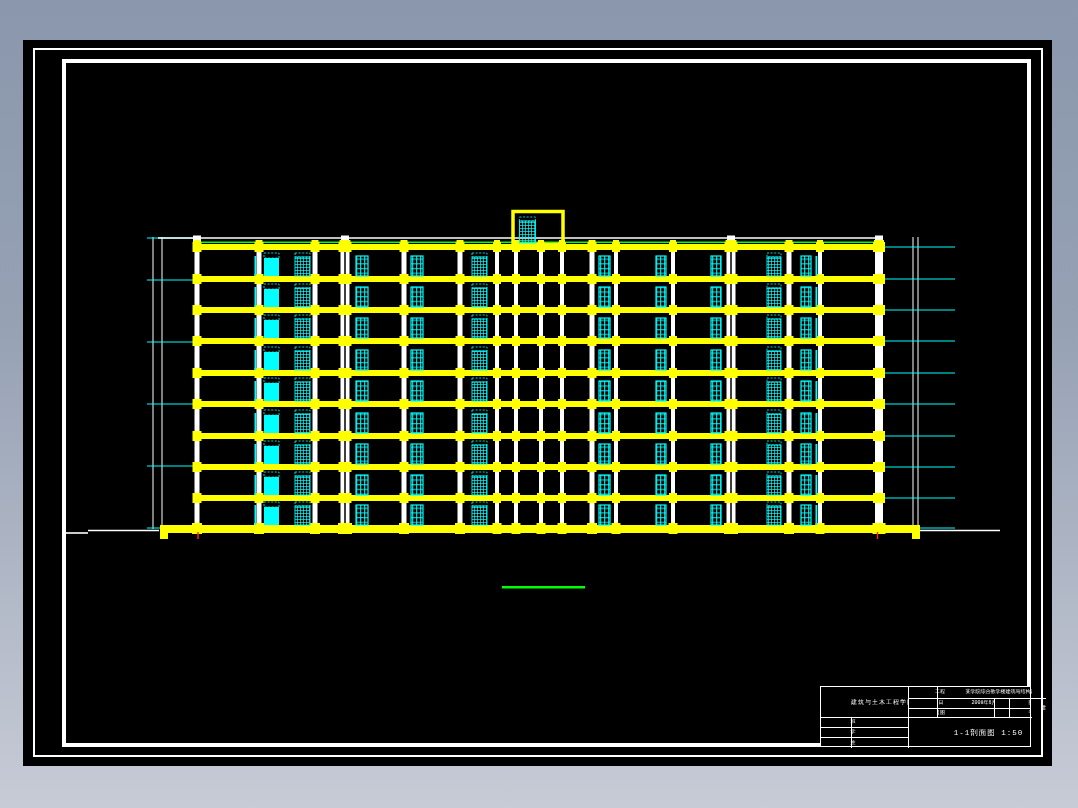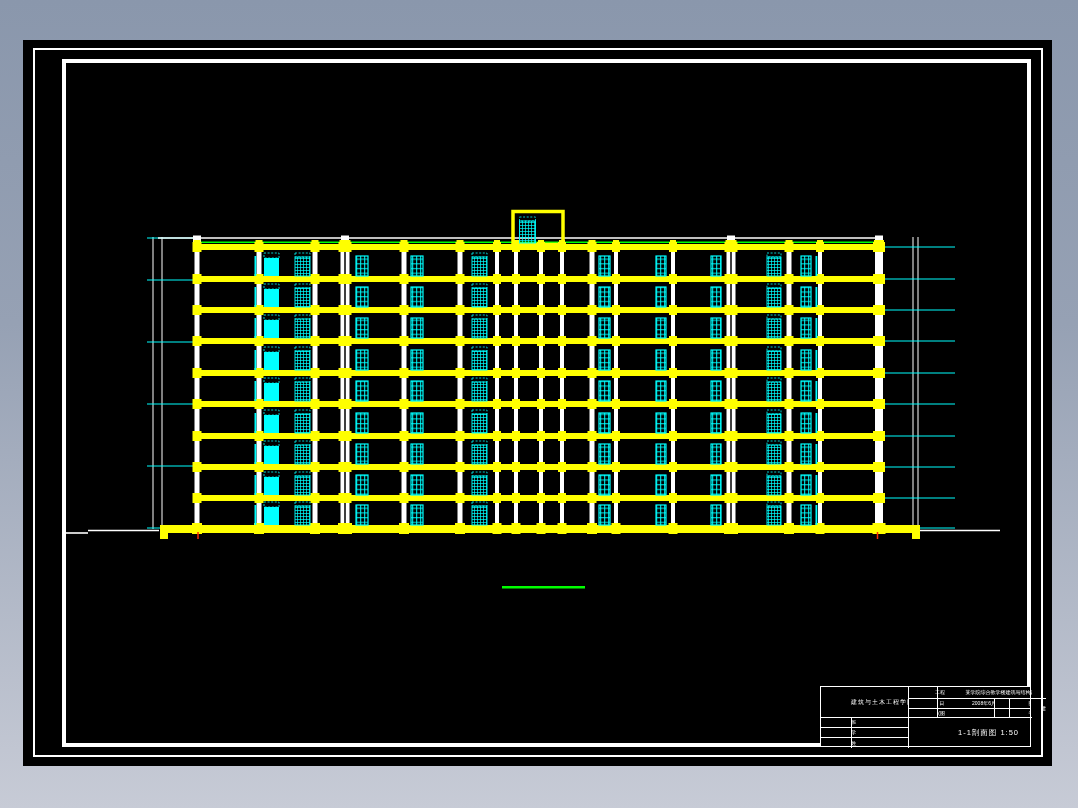--- a/index.html
+++ b/index.html
@@ -10,21 +10,21 @@
   .frame-thin{position:absolute;left:33px;top:48px;width:1010px;height:709px;
               border:2px solid #fff;box-sizing:border-box;}
   .frame-thick{position:absolute;left:62px;top:59px;width:969px;height:688px;
                border:4px solid #fff;box-sizing:border-box;}
   #cad{position:absolute;left:0;top:0;}
   .tblock{position:absolute;left:820px;top:686px;width:211px;height:61px;
           border:1px solid #fff;box-sizing:border-box;background:#000;}
   .tb-cell{position:absolute;border-left:1px solid #fff;border-top:1px solid #fff;
            box-sizing:border-box;color:#fff;display:flex;align-items:center;
            justify-content:center;overflow:hidden;white-space:nowrap;
-           font-family:Liberation Sans, sans-serif;padding-left:36px;}
+           font-family:Liberation Mono, monospace;padding-left:36px;}
   .tb-cell.noL{border-left:none}.tb-cell.noT{border-top:none}
   .f5{font-size:5px;line-height:5px;} .f6{font-size:6px;letter-spacing:1px;} .f75{font-size:7.5px;letter-spacing:1px;}
 </style>
 </head>
 <body>
 
 <div class="stage">
   <div class="page"></div>
   <div class="frame-thin"></div>
   <div class="frame-thick"></div>

